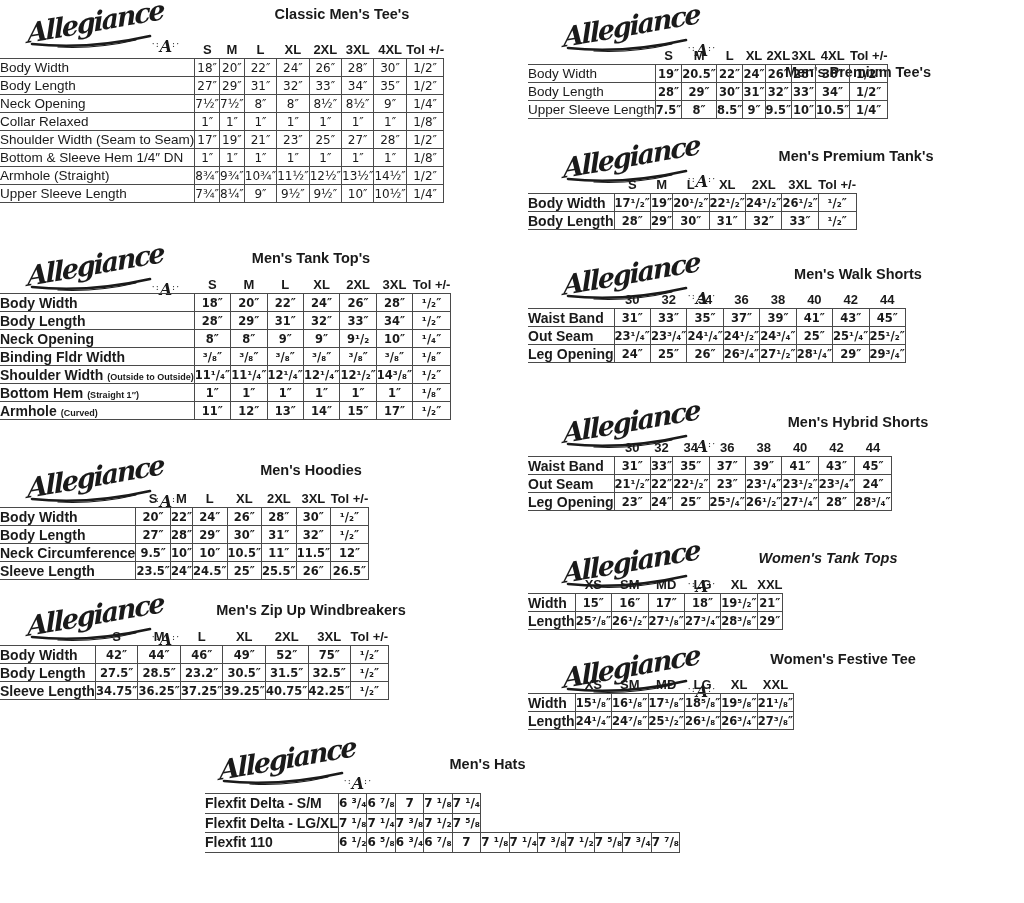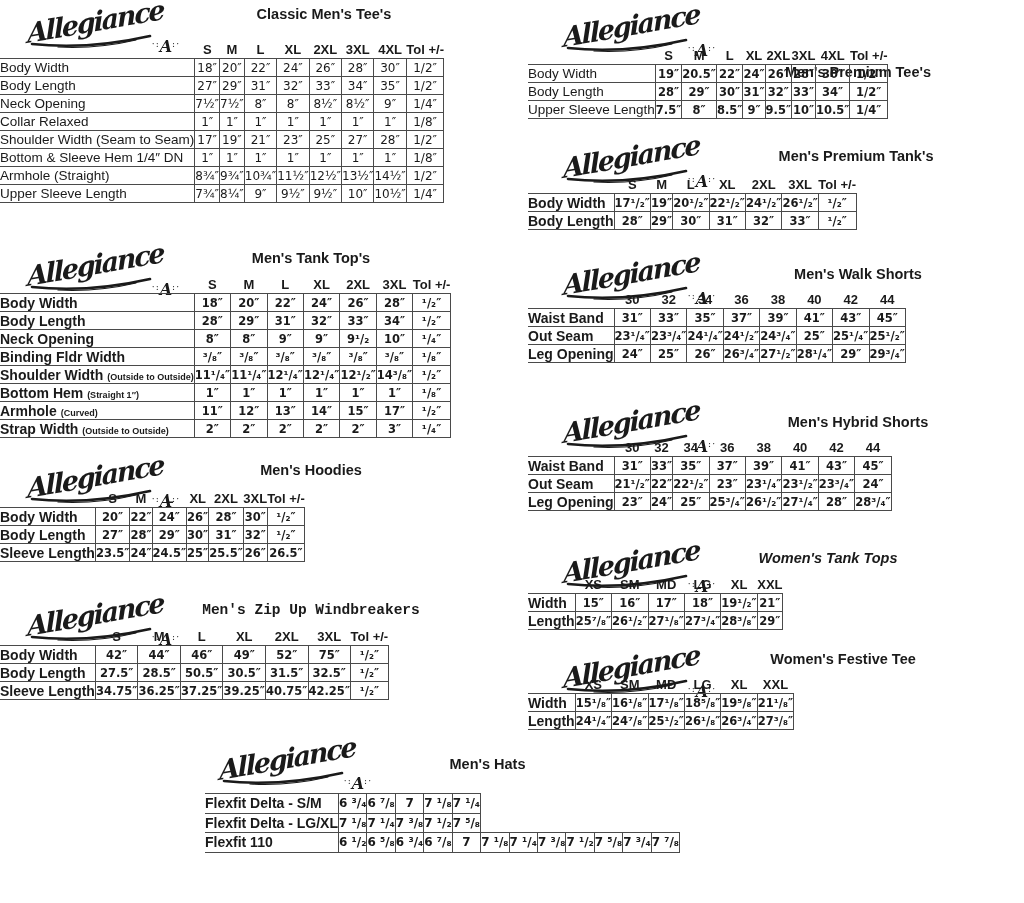--- a/index.html
+++ b/index.html
@@ -34,29 +34,29 @@
   
   .lcol th.lbl{width:178px;} .lcol td.val,.lcol .hdr th.sz{width:37px;}
   .classic th.lbl{width:176px;font-weight:400;font-size:13.5px;}
   .classic td.val,.classic .hdr th.sz{width:39px;}
   .classic td.val{font-weight:400;font-size:12px;}
   .rcol th.lbl{width:180px;} .rcol td.val,.rcol .hdr th.sz{width:37px;}
   .ptees th.lbl{font-weight:400;font-size:13.5px;}
   .hats th.lbl{width:190px;} .hats td.val{width:37px;height:18.5px;font-size:12px;margin-left:20px;}
 
   
-  #s0{left:0;top:0;}      #s0 .ttl{left:166px;top:6px;width:316px;}  #s0 table{left:0;top:40px;}
+  #s0{left:0;top:0;}      #s0 .ttl{left:184px;top:6px;width:316px;}  #s0 table{left:0;top:40px;}
   #s1{left:528px;top:4px;}  #s1 .logo{left:34px;} #s1 .ttl{left:180px;top:12px;width:300px;margin-top:48px;} #s1 table{left:0;top:42px;}
   #s2{left:0;top:243px;}  #s2 .ttl{left:180px;top:7px;width:262px;}  #s2 table{left:0;top:32px;}
   #s3{left:528px;top:135px;} #s3 .logo{left:34px;} #s3 .ttl{left:180px;top:13px;width:296px;} #s3 table{left:0;top:40px;}
   #s4{left:528px;top:252px;} #s4 .logo{left:34px;} #s4 .ttl{left:180px;top:14px;width:300px;} #s4 table{left:0;top:38px;}
   #s5{left:0;top:455px;}  #s5 .ttl{left:180px;top:7px;width:262px;}  #s5 table{left:0;top:34px;}
   #s6{left:528px;top:400px;} #s6 .logo{left:34px;} #s6 .ttl{left:180px;top:14px;width:300px;} #s6 table{left:0;top:38px;}
   #s7{left:528px;top:540px;} #s7 .logo{left:34px;} #s7 .ttl{left:180px;top:10px;width:240px;font-style:italic;} #s7 table{left:0;top:35px;}
-  #s8{left:0;top:593px;}  #s8 .ttl{left:180px;top:9px;width:262px;font-family:Liberation Mono, monospace;}  #s8 table{left:0;top:34px;}
+  #s8{left:0;top:593px;}  #s8 .ttl{left:180px;top:9px;width:262px;}  #s8 table{left:0;top:34px;}
   #s9{left:528px;top:645px;} #s9 .logo{left:34px;} #s9 .ttl{left:195px;top:6px;width:240px;} #s9 table{left:0;top:30px;}
   #s10{left:0;top:737px;} #s10 .logo{left:218px;} #s10 .ttl{left:205px;top:19px;width:565px;} #s10 table{left:205px;top:56px;}
 </style>
 </head>
 <body>
 
 <div class="page">
 
   <div class="sec" id="s0">
     <div class="logo"><span class="l-script">Allegiance</span><svg class="l-swoosh" viewBox="0 0 130 14" xmlns="http://www.w3.org/2000/svg">
@@ -306,30 +306,20 @@
           <tr>
             <th class="lbl">Armhole <span class="note">(Curved)</span></th>
             <td class="val">11″</td>
             <td class="val">12″</td>
             <td class="val">13″</td>
             <td class="val">14″</td>
             <td class="val">15″</td>
             <td class="val">17″</td>
             <td class="val">¹/₂″</td>
           </tr>
-          <tr>
-            <th class="lbl">Strap Width <span class="note">(Outside to Outside)</span></th>
-            <td class="val">2″</td>
-            <td class="val">2″</td>
-            <td class="val">2″</td>
-            <td class="val">2″</td>
-            <td class="val">2″</td>
-            <td class="val">3″</td>
-            <td class="val">¹/₄″</td>
-          </tr>
         </tbody>
       </table>
   </div>
 
   <div class="sec" id="s3">
     <div class="logo"><span class="l-script">Allegiance</span><svg class="l-swoosh" viewBox="0 0 130 14" xmlns="http://www.w3.org/2000/svg">
           <path d="M4 10 Q 60 16 122 2" stroke="#1a1a1a" fill="none" stroke-width="2.6" stroke-linecap="round"></path>
           <path d="M30 13 Q 70 15 108 6" stroke="#1a1a1a" fill="none" stroke-width="1.2" stroke-linecap="round"></path>
         </svg><span class="l-mark"><span class="l-dots">·:</span><span class="l-a">A</span><span class="l-dots">:·</span></span></div>
     <div class="ttl">Men's Premium Tank's</div>
@@ -457,20 +447,30 @@
             <th class="lbl">Body Length</th>
             <td class="val">27″</td>
             <td class="val">28″</td>
             <td class="val">29″</td>
             <td class="val">30″</td>
             <td class="val">31″</td>
             <td class="val">32″</td>
             <td class="val">¹/₂″</td>
           </tr>
           <tr>
+            <th class="lbl">Neck Circumference</th>
+            <td class="val">9.5″</td>
+            <td class="val">10″</td>
+            <td class="val">10″</td>
+            <td class="val">10.5″</td>
+            <td class="val">11″</td>
+            <td class="val">11.5″</td>
+            <td class="val">12″</td>
+          </tr>
+          <tr>
             <th class="lbl">Sleeve Length</th>
             <td class="val">23.5″</td>
             <td class="val">24″</td>
             <td class="val">24.5″</td>
             <td class="val">25″</td>
             <td class="val">25.5″</td>
             <td class="val">26″</td>
             <td class="val">26.5″</td>
           </tr>
         </tbody>
@@ -597,21 +597,21 @@
             <td class="val">46″</td>
             <td class="val">49″</td>
             <td class="val">52″</td>
             <td class="val">75″</td>
             <td class="val">¹/₂″</td>
           </tr>
           <tr>
             <th class="lbl">Body Length</th>
             <td class="val">27.5″</td>
             <td class="val">28.5″</td>
-            <td class="val">50.5″</td>
+            <td class="val">23.2″</td>
             <td class="val">30.5″</td>
             <td class="val">31.5″</td>
             <td class="val">32.5″</td>
             <td class="val">¹/₂″</td>
           </tr>
           <tr>
             <th class="lbl">Sleeve Length</th>
             <td class="val">34.75″</td>
             <td class="val">36.25″</td>
             <td class="val">37.25″</td>

